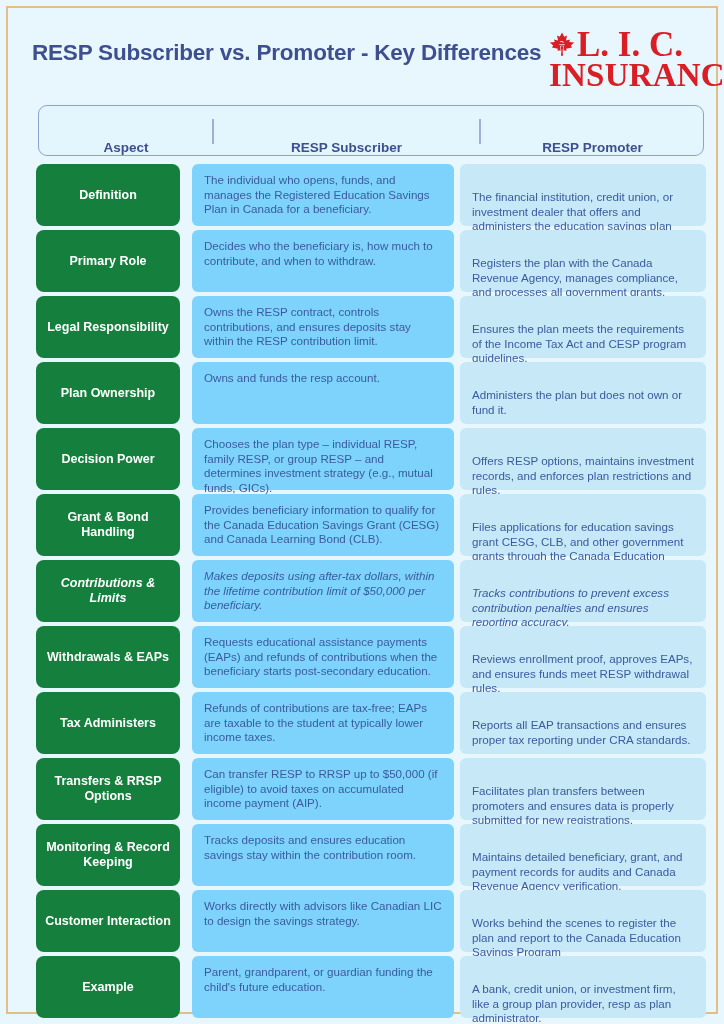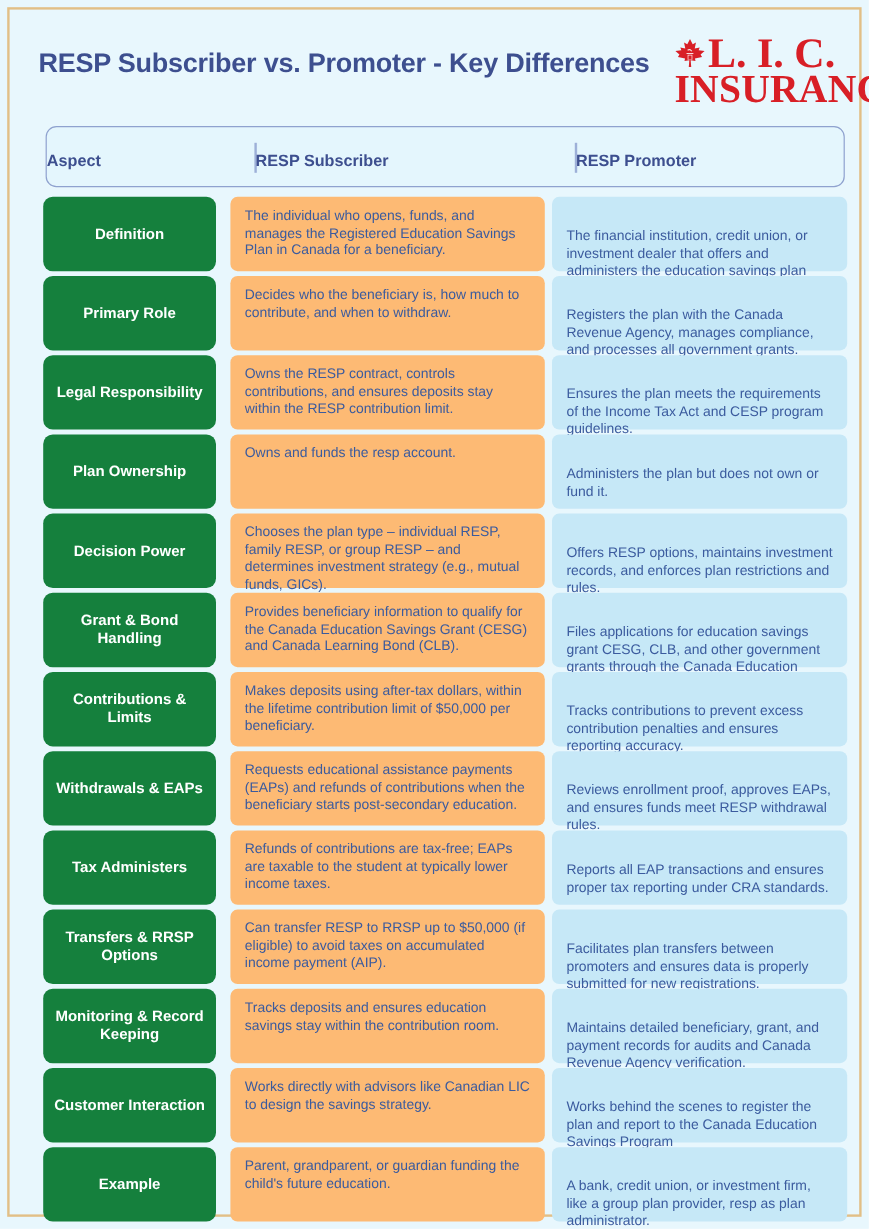--- a/index.html
+++ b/index.html
@@ -35,21 +35,21 @@
     left: 0; top: 0;
     right: 0; bottom: 0;
     padding: 0;
   }
 
   
   .topbar {
     position: absolute;
     left: 24px;
     top: 18px;
-    right: 16px;
+    right: 29px;
     height: 64px;
     text-align: right;
   }
   .page-title {
     position: absolute;
     left: 0;
     top: 14px;
     font-size: 22.5px;
     font-weight: bold;
     color: #3d4f8f;
@@ -108,24 +108,24 @@
     top: 97px;
     width: 666px;
     height: 51px;
     border: 1.5px solid #8fa2cf;
     border-radius: 9px;
     background: #e4f6fd;
     box-sizing: border-box;
   }
   .th {
     position: absolute;
-    top: 2px;
+    top: 16px;
     height: 51px;
     line-height: 51px;
-    text-align: left;
+    text-align: center;
     font-size: 13.5px;
     font-weight: bold;
     color: #3d4f8f;
   }
   .th-aspect { left: 0px;   width: 174px; }
   .th-sub    { left: 174px; width: 267px; }
   .th-pro    { left: 441px; width: 225px; }
   .th-div {
     position: absolute;
     top: 13px;
@@ -167,21 +167,21 @@
   }
   .cell-aspect .txt {
     font-size: 12.5px;
     font-weight: bold;
     color: #ffffff;
     line-height: 15px;
   }
   .cell-sub {
     left: 156px;
     width: 262px;
-    background: #fdba74;
+    background: #7dd3fc;
     border-radius: 6px;
     padding: 9px 12px 16px 12px;
   }
   .cell-pro {
     left: 424px;
     width: 246px;
     background: #c6e8f7;
     border-radius: 6px;
     padding: 26px 10px 5px 12px;
   }
@@ -284,21 +284,21 @@
             <div class="cell cell-sub">
               <span class="txt">Provides beneficiary information to qualify for the Canada Education Savings Grant (CESG) and Canada Learning Bond (CLB).</span>
             </div>
             <div class="cell cell-aspect">
               <span class="txt">Grant &amp; Bond Handling</span>
             </div>
             <div class="cell cell-pro">
               <span class="txt">Files applications for education savings grant CESG, CLB, and other government grants through the Canada Education Savings Program.</span>
             </div>
           </div>
-          <div class="row" style="height: 62px;">
+          <div class="row" style="height: 62px; font-style: italic;">
             <div class="cell cell-aspect">
               <span class="txt">Contributions &amp; Limits</span>
             </div>
             <div class="cell cell-sub">
               <span class="txt">Makes deposits using after-tax dollars, within the lifetime contribution limit of $50,000 per beneficiary.</span>
             </div>
             <div class="cell cell-pro">
               <span class="txt">Tracks contributions to prevent excess contribution penalties and ensures reporting accuracy.</span>
             </div>
           </div>

